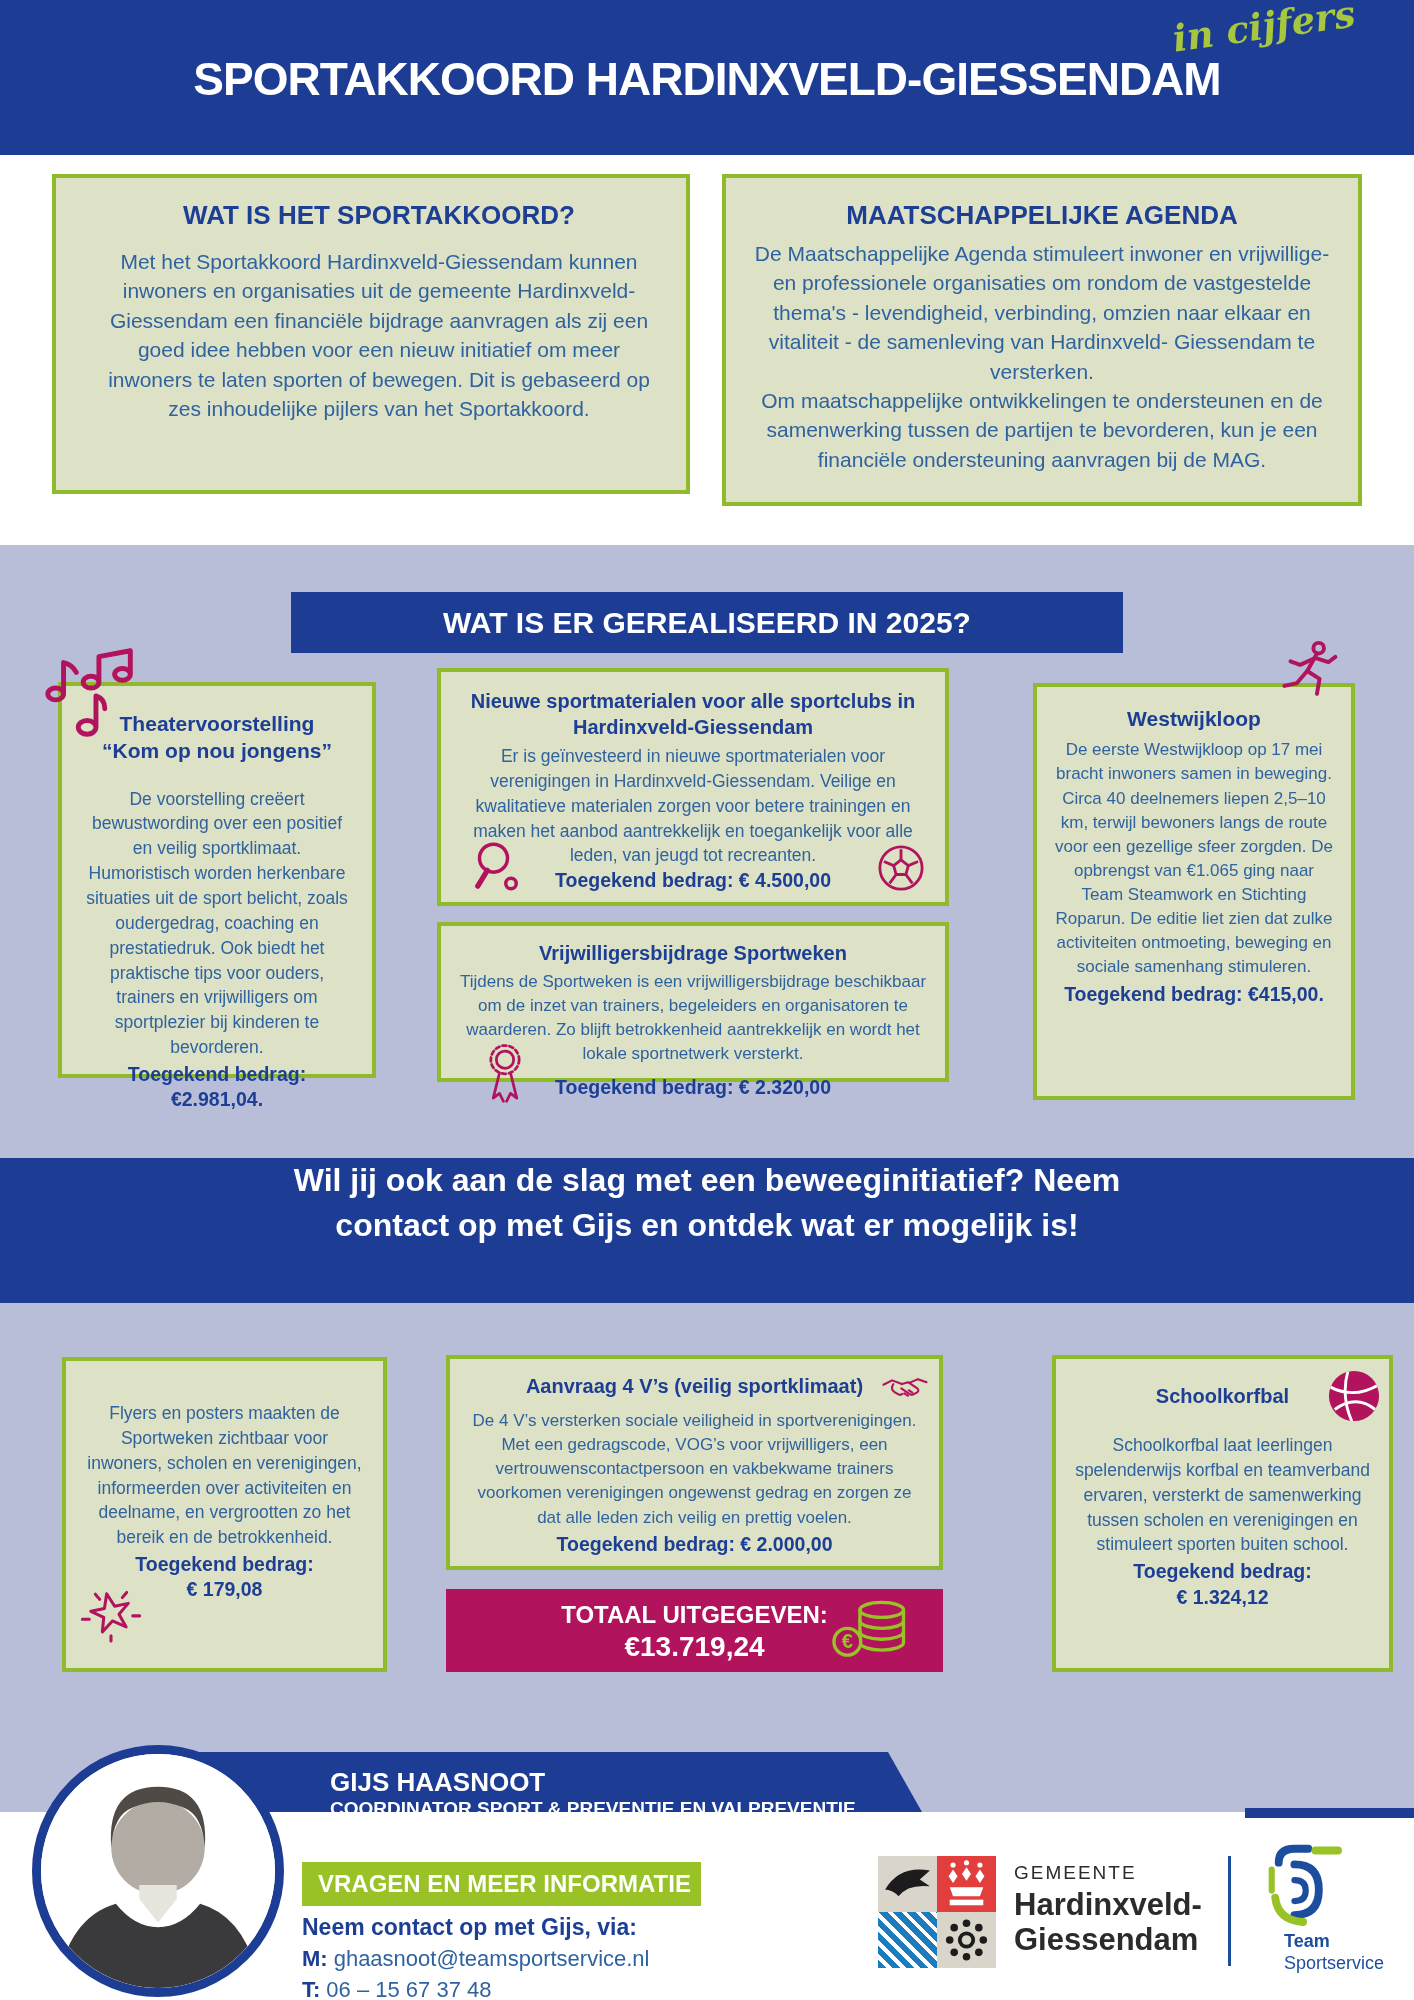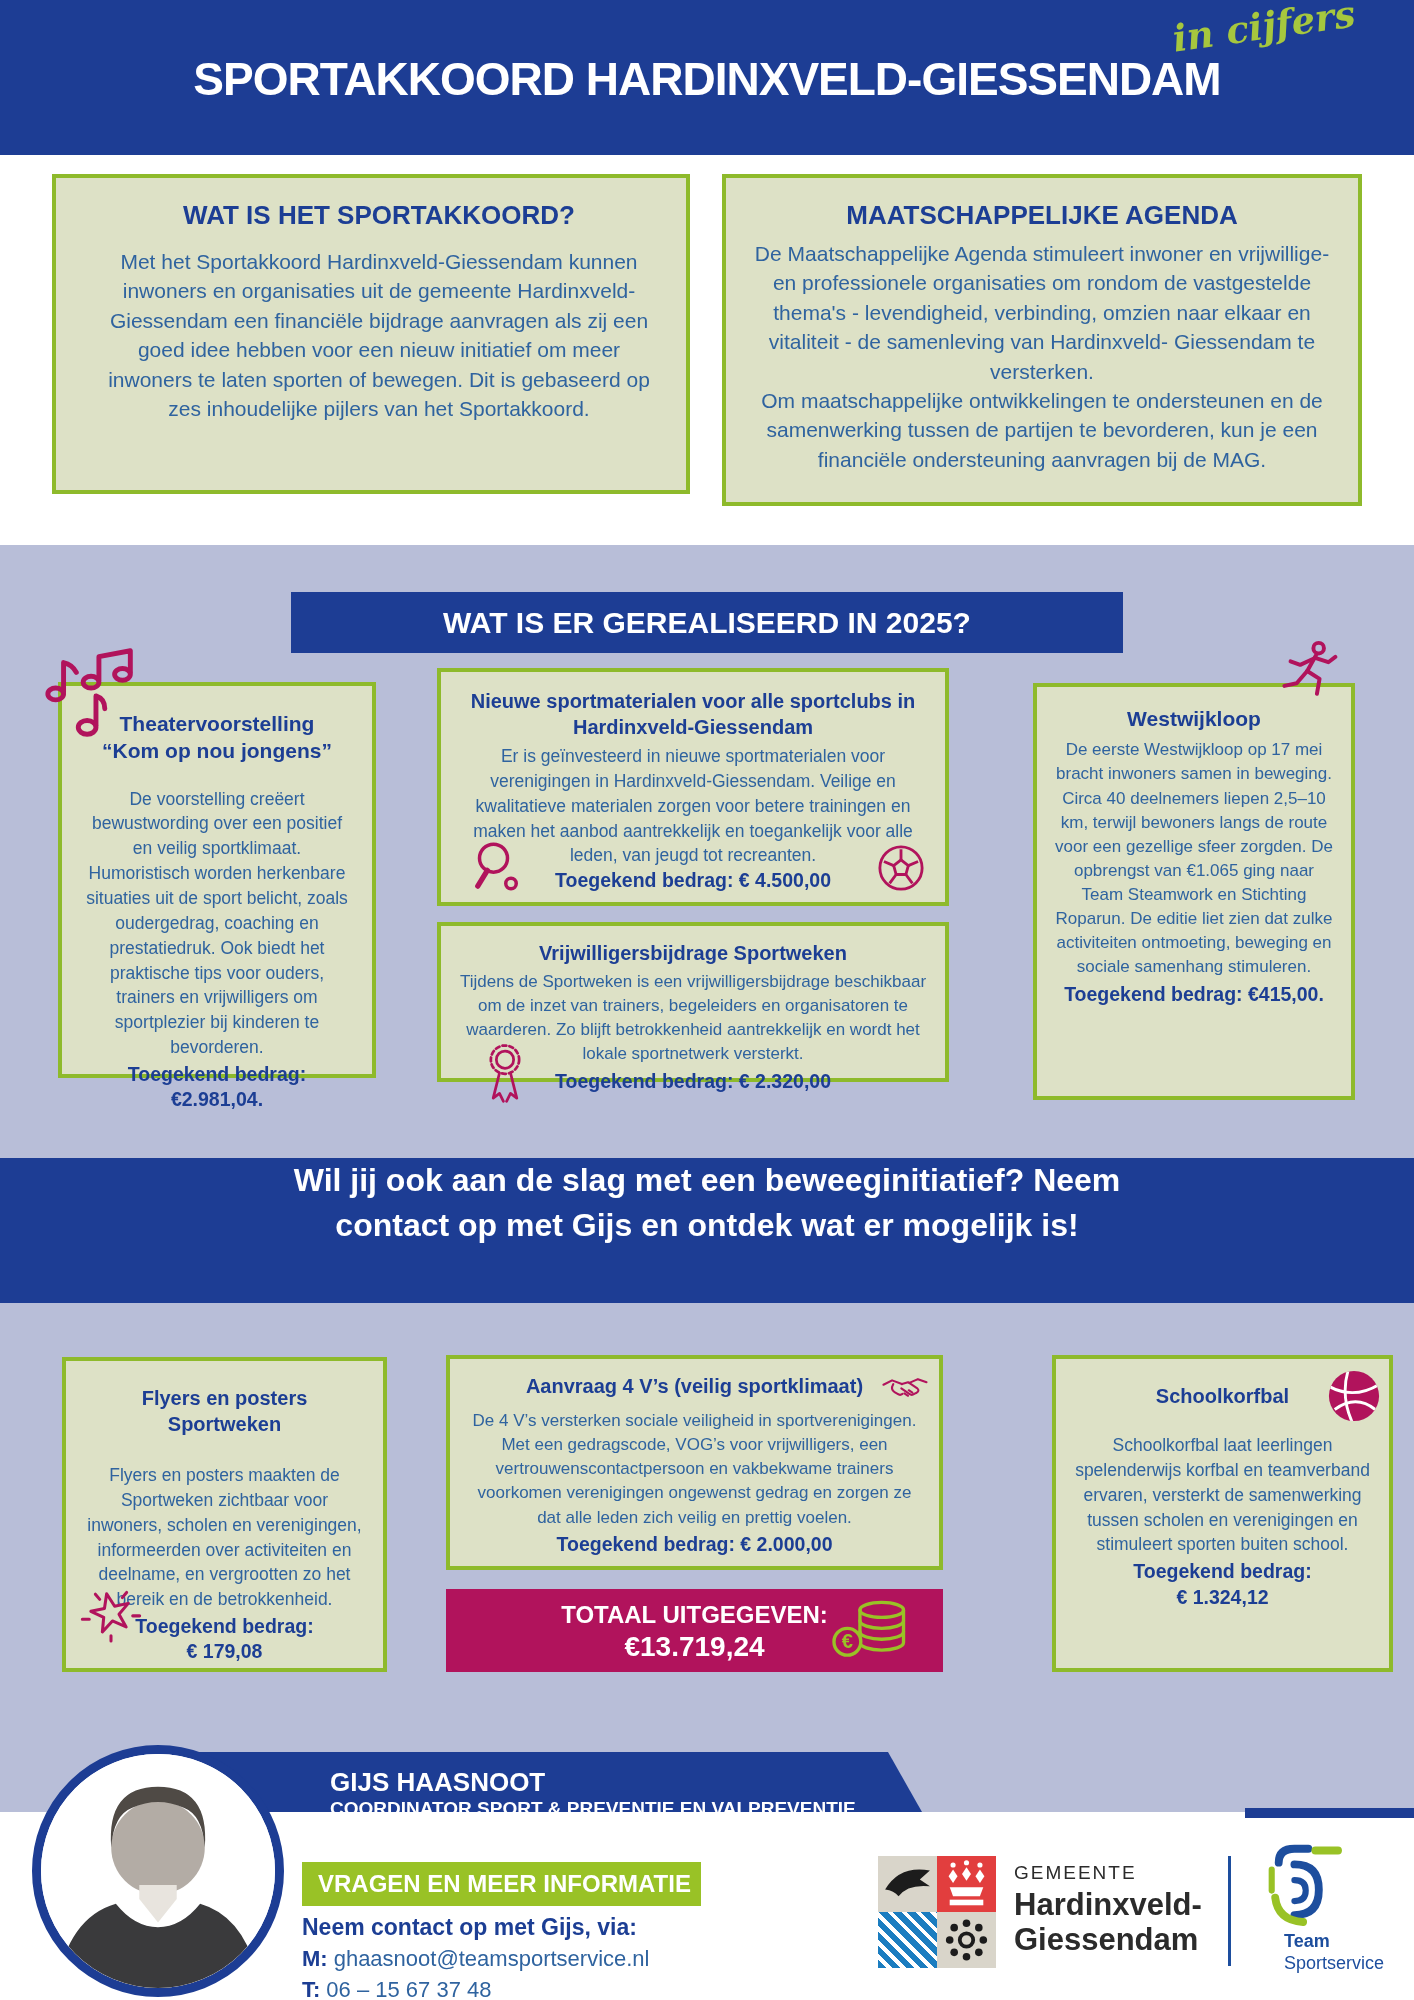--- a/index.html
+++ b/index.html
@@ -38,21 +38,21 @@
   .card-theater .card-amount{font-size:19.5px;margin-top:2px;}
 
   .card-materialen{left:437px;top:668px;width:512px;height:238px;}
   .card-materialen .card-title{font-size:20px;margin-top:2px;}
   .card-materialen .card-body{font-size:17.5px;margin-top:4px;}
   .card-materialen .card-amount{font-size:19.5px;margin-top:0px;}
 
   .card-vrijwilligers{left:437px;top:922px;width:512px;height:160px;}
   .card-vrijwilligers .card-title{font-size:20px;}
   .card-vrijwilligers .card-body{font-size:17px;margin-top:4px;}
-  .card-vrijwilligers .card-amount{font-size:19.5px;margin-top:2px;}
+  .card-vrijwilligers .card-amount{font-size:19.5px;margin-top:8px;}
 
   .card-westwijk{left:1033px;top:683px;width:322px;height:417px;}
   .card-westwijk .card-title{font-size:21px;margin-top:4px;}
   .card-westwijk .card-body{font-size:17px;margin-top:6px;}
   .card-westwijk .card-amount{font-size:19.5px;margin-top:2px;}
 
   .card-flyers{left:62px;top:1357px;width:325px;height:315px;}
   .card-flyers .card-title{font-size:20px;margin-top:10px;}
   .card-flyers .card-body{font-size:17.5px;margin-top:26px;}
   .card-flyers .card-amount{font-size:19.5px;margin-top:2px;}
@@ -212,21 +212,20 @@
   </svg>
 
   <div class="abs cta-band">
     <div class="cta-text pre">Wil jij ook aan de slag met een beweeginitiatief? Neem
 contact op met Gijs en ontdek wat er mogelijk is!</div>
   </div>
 
   <div class="abs lavender-2"></div>
 
   <div class="abs card card-flyers">
-    <div class="card-title">Flyers en posters Sportweken</div>
     <div class="card-body">Flyers en posters maakten de Sportweken zichtbaar voor inwoners, scholen en verenigingen, informeerden over activiteiten en deelname, en vergrootten zo het bereik en de betrokkenheid.</div>
     <div class="card-amount pre">Toegekend bedrag:
 € 179,08</div>
     <svg class="abs icon" style="left:12px;bottom:24px;width:66px;height:58px;" viewBox="0 0 76 66">
       <g stroke="#b1135c" stroke-width="3.5" fill="none" stroke-linejoin="round" stroke-linecap="round">
         <polygon points="38,8 44,24 60,24 47,34 52,50 38,40 24,50 29,34 16,24 32,24" transform="rotate(-12 38 32)"></polygon>
         <path d="M5,38 H13 M63,34 H71 M20,9 L25,15 M56,7 L51,13 M38,57 V63"></path>
       </g>
     </svg>
   </div>

